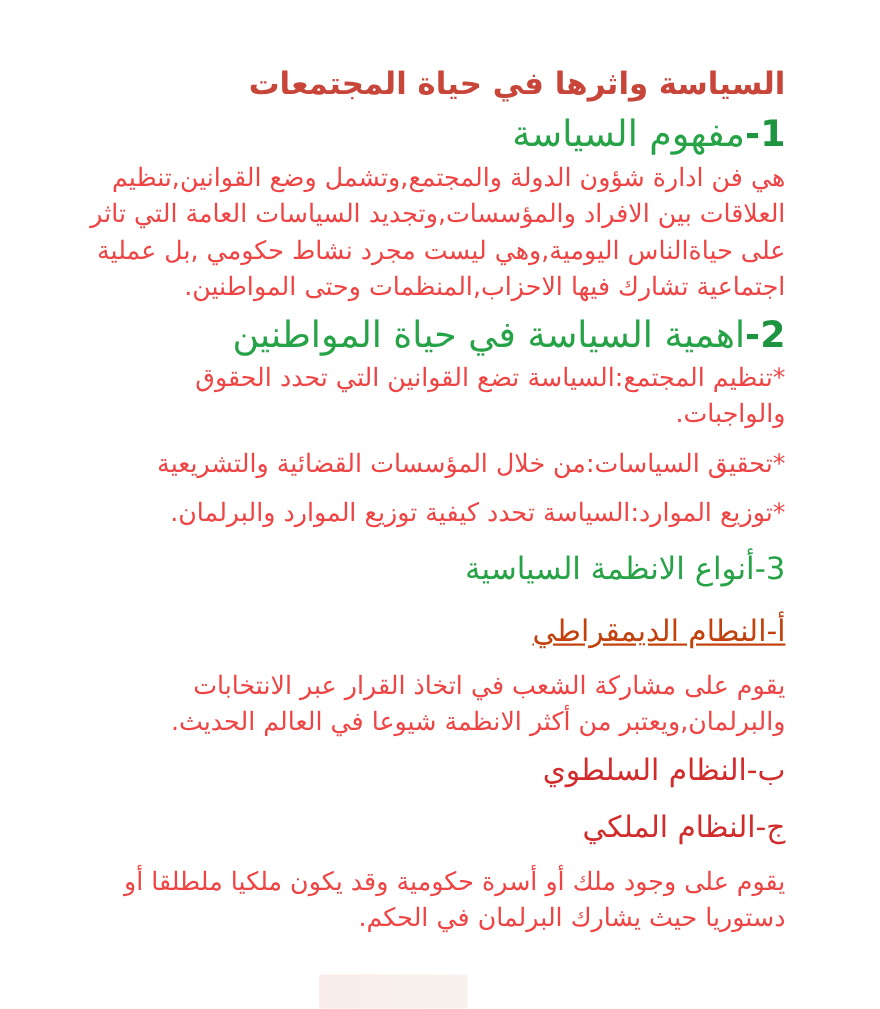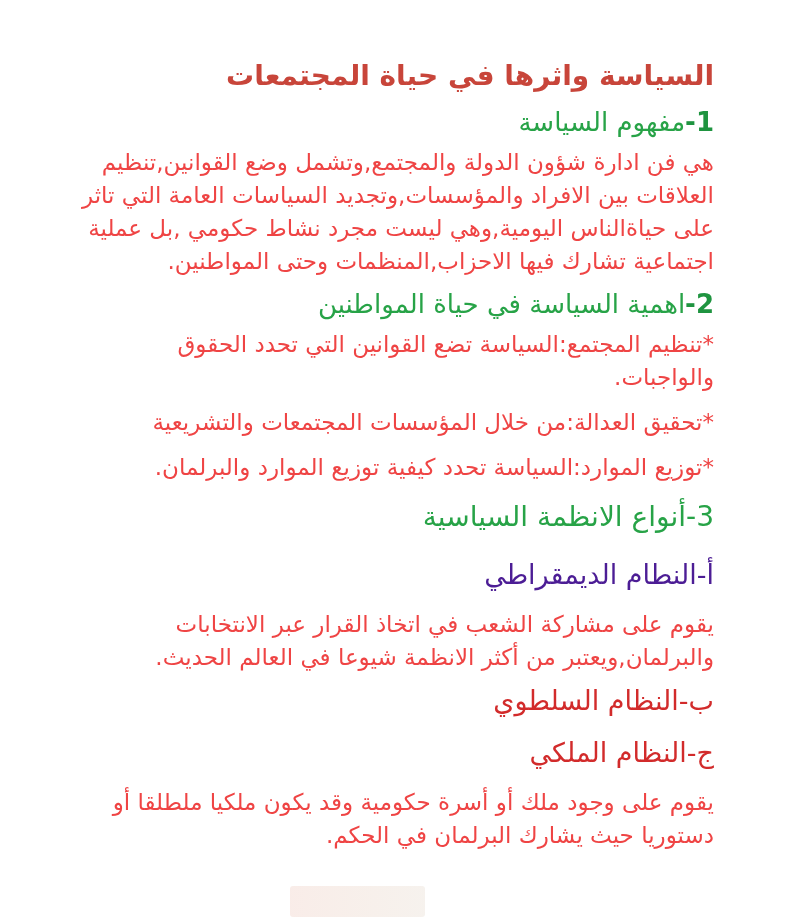--- a/index.html
+++ b/index.html
@@ -24,21 +24,21 @@
   }
   .doc-title {
     color: #c8453a;
     font-size: 28px;
     font-weight: bold;
     margin: 0 0 8px 0;
     line-height: 40px;
   }
   .h-green {
     color: #27a347;
-    font-size: 26px;
+    font-size: 33px;
     font-weight: normal;
     margin: 0 0 6px 0;
     line-height: 36px;
   }
   .h-green .num-bold {
     font-weight: bold;
     color: #1f9440;
   }
   .h-green-large {
     font-size: 28px;
@@ -49,25 +49,26 @@
     font-size: 23px;
     line-height: 33px;
     margin: 0 0 8px 0;
     color: #ef4444;
   }
   .bullet-line {
     margin: 0 0 12px 0;
     text-align: right;
   }
   .sub-coral {
-    color: #4c1d95;
+    color: #c2410c;
     font-size: 27px;
     font-weight: normal;
     margin: 6px 0 14px 0;
     line-height: 38px;
+    text-decoration: underline;
   }
   .sub-red {
     color: #d22b2b;
     font-size: 27px;
     font-weight: normal;
     margin: 0 0 14px 0;
     line-height: 38px;
   }
   .watermark {
     position: absolute;
@@ -91,21 +92,21 @@
   <h1 class="doc-title">السياسة واثرها في حياة المجتمعات</h1>
 
   <h2 class="h-green"><span class="num-bold">1-</span><span>مفهوم السياسة</span></h2>
 
   <p class="body-text">هي فن ادارة شؤون الدولة والمجتمع,وتشمل وضع القوانين,تنظيم العلاقات بين الافراد والمؤسسات,وتجديد السياسات العامة التي تاثر على حياةالناس اليومية,وهي ليست مجرد نشاط حكومي ,بل عملية اجتماعية تشارك فيها الاحزاب,المنظمات وحتى المواطنين.</p>
 
   <h2 class="h-green"><span class="num-bold">2-</span><span>اهمية السياسة في حياة المواطنين</span></h2>
 
   <p class="body-text bullet-line">*تنظيم المجتمع:السياسة تضع القوانين التي تحدد الحقوق والواجبات.</p>
 
-  <p class="body-text bullet-line">*تحقيق العدالة:من خلال المؤسسات المجتمعات والتشريعية</p>
+  <p class="body-text bullet-line">*تحقيق السياسات:من خلال المؤسسات القضائية والتشريعية</p>
 
   <p class="body-text bullet-line">*توزيع الموارد:السياسة تحدد كيفية توزيع الموارد والبرلمان.</p>
 
   <h2 class="h-green h-green-large"><span>3-</span><span>أنواع الانظمة السياسية</span></h2>
 
   <h3 class="sub-coral">أ-النطام الديمقراطي</h3>
 
   <p class="body-text">يقوم على مشاركة الشعب في اتخاذ القرار عبر الانتخابات والبرلمان,ويعتبر من  أكثر الانظمة شيوعا في العالم الحديث.</p>
 
   <h3 class="sub-red">ب-النظام السلطوي</h3>

